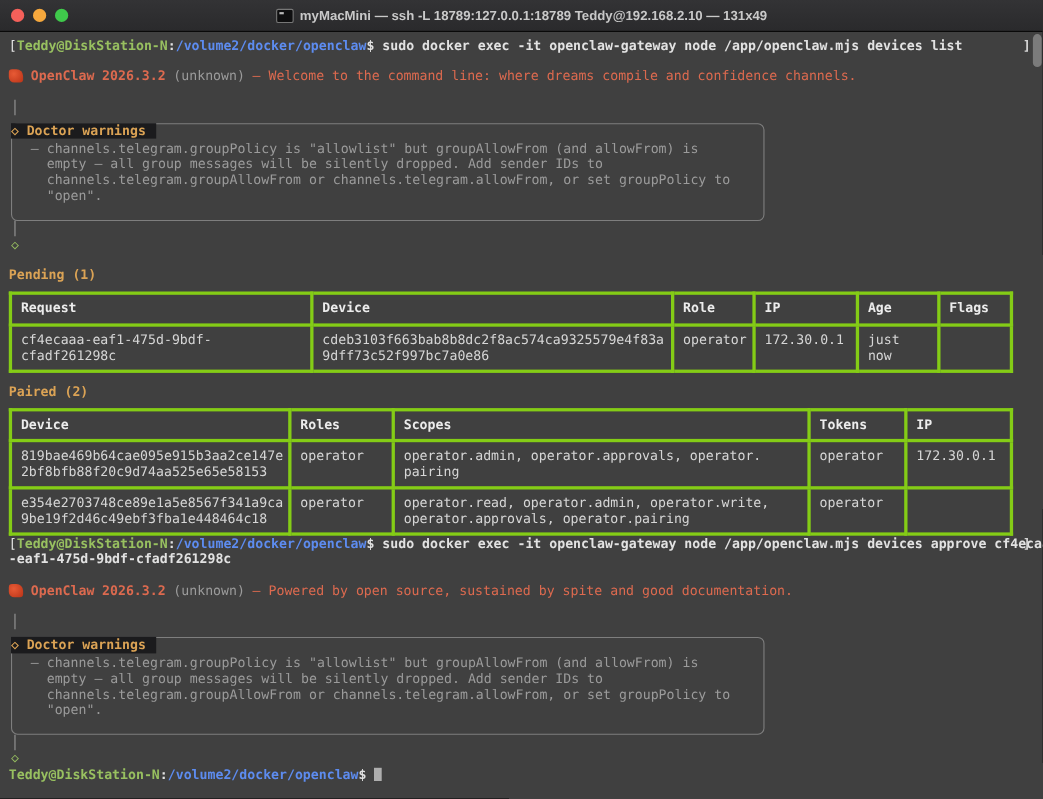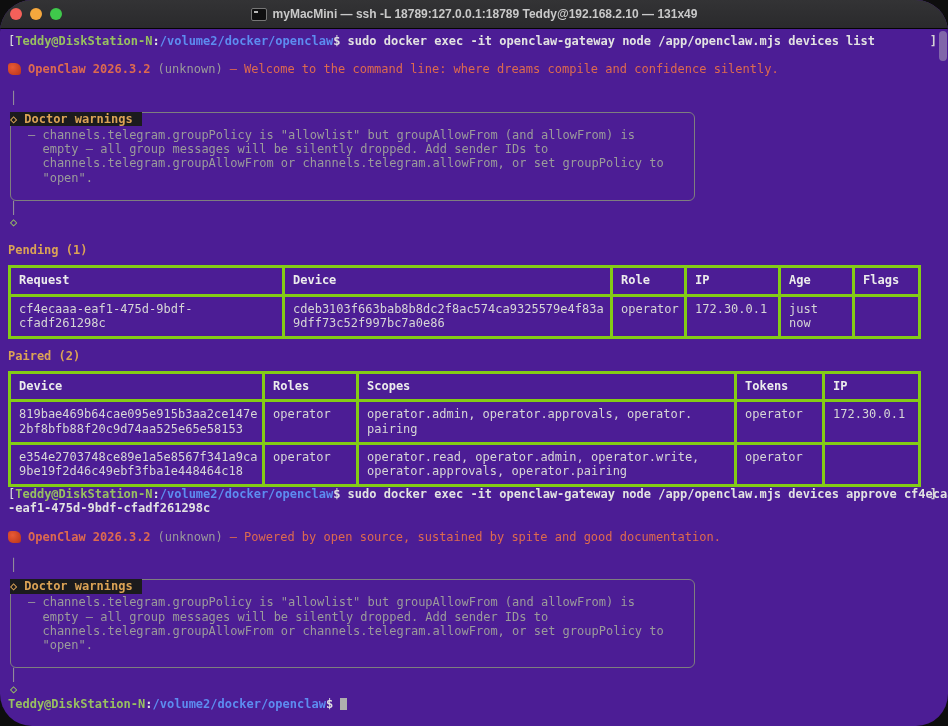--- a/index.html
+++ b/index.html
@@ -1,17 +1,17 @@
 <!DOCTYPE html>
 <html><head>
 <meta charset="utf-8">
 <style>
   html,body{margin:0;padding:0;background:#0e0e0e;}
-  .window{width:948px;height:726px;background:#4c1d95;position:relative;overflow:hidden;
-          font-family:"DejaVu Sans Mono","Liberation Mono",monospace;border-radius:32px;}
+  .window{width:948px;height:726px;background:#404040;position:relative;overflow:hidden;
+          font-family:"DejaVu Sans Mono","Liberation Mono",monospace;}
   
   .titlebar{height:28px;background:linear-gradient(#333335,#2a2a2c);border-bottom:1px solid #040404;
             display:flex;align-items:center;justify-content:center;position:relative;}
   .lights{position:absolute;left:10px;top:50%;transform:translateY(-50%);display:flex;gap:8px;}
   .light{width:12px;height:12px;border-radius:50%;display:inline-block;}
   .light.red{background:#f4605a;}
   .light.yellow{background:#f6a83d;}
   .light.green{background:#3fc94b;}
   .titlewrap{display:flex;align-items:center;gap:6px;color:#c9c9c9;
              font:bold 12px "Liberation Sans",sans-serif;}
@@ -67,21 +67,21 @@
       <span class="app-icon"></span>
       <span>myMacMini — ssh -L 18789:127.0.0.1:18789 Teddy@192.168.2.10 — 131x49</span>
     </div>
   </div>
 
   <div class="term">
 
     <div class="line"><span class="white">[</span><span class="green b">Teddy@DiskStation-N</span><span class="white b">:</span><span class="blue b">/volume2/docker/openclaw</span><span class="white b">$</span><span class="white b"> sudo docker exec -it openclaw-gateway node /app/openclaw.mjs devices list</span><span class="wrapmark">]</span></div>
     <div class="line"></div>
 
-    <div class="line"><span class="logo-icon"></span><span class="redorange b sp">OpenClaw</span><span class="redorange b sp">2026.3.2</span><span class="gray sp">(unknown)</span><span class="redorange">— Welcome to the command line: where dreams compile and confidence silently.</span></div>
+    <div class="line"><span class="logo-icon"></span><span class="redorange b sp">OpenClaw</span><span class="redorange b sp">2026.3.2</span><span class="gray sp">(unknown)</span><span class="redorange">— Welcome to the command line: where dreams compile and confidence channels.</span></div>
     <div class="line"></div>
     <div class="line gray pl2">│</div>
 
     <div class="doctor">
       <div class="doctor-head"><span class="orange b sp">◇</span><span class="orange b">Doctor warnings</span></div>
       <div class="doctor-box">
         <div class="dline">– channels.telegram.groupPolicy is "allowlist" but groupAllowFrom (and allowFrom) is</div>
         <div class="dline">  empty — all group messages will be silently dropped. Add sender IDs to</div>
         <div class="dline">  channels.telegram.groupAllowFrom or channels.telegram.allowFrom, or set groupPolicy to</div>
         <div class="dline">  "open".</div>

